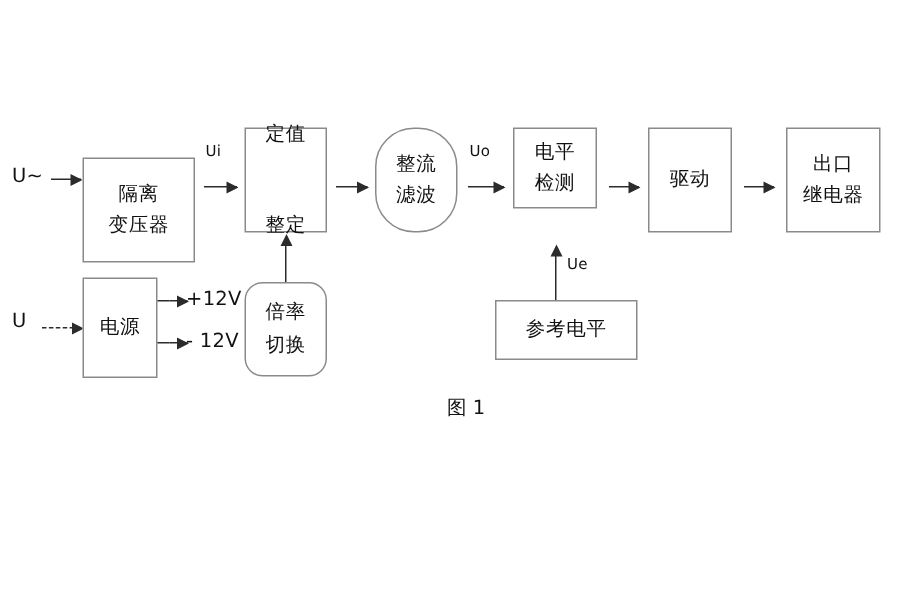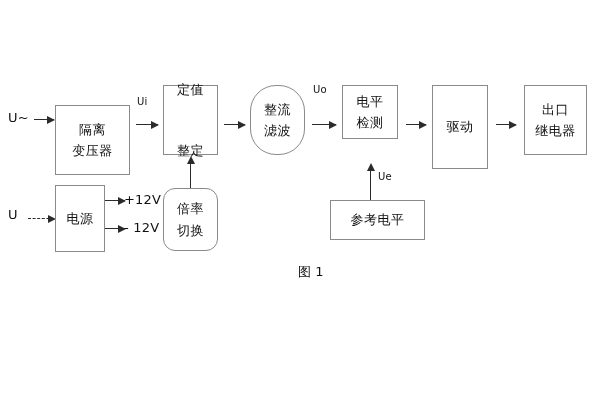--- a/index.html
+++ b/index.html
@@ -95,31 +95,31 @@
     <span class="ln">整定</span>
   </div>
 
   <div class="arrow-h" style="left:224px;top:124px;width:21px;"></div>
 
   <div class="box" style="left:250px;top:85px;width:55px;height:70px;border-radius:26px;">
     <span class="ln">整流</span>
     <span class="ln">滤波</span>
   </div>
 
-  <div class="lbl lbl-sig" style="left:313px;top:84px;">Uo</div>
+  <div class="lbl lbl-sig" style="left:313px;top:96px;">Uo</div>
   <div class="arrow-h" style="left:312px;top:124px;width:24px;"></div>
 
   <div class="box" style="left:342px;top:85px;width:56px;height:54px;">
     <span class="ln">电平</span>
     <span class="ln">检测</span>
   </div>
 
   <div class="arrow-h" style="left:406px;top:124px;width:20px;"></div>
 
-  <div class="box" style="left:432px;top:85px;width:56px;height:84px;">
+  <div class="box" style="left:432px;top:85px;width:56px;height:70px;">
     <span class="ln">驱动</span>
   </div>
 
   <div class="arrow-h" style="left:496px;top:124px;width:20px;"></div>
 
   <div class="box" style="left:524px;top:85px;width:63px;height:70px;justify-content:center;">
     <span class="ln">出口</span>
     <span class="ln">继电器</span>
   </div>
 

